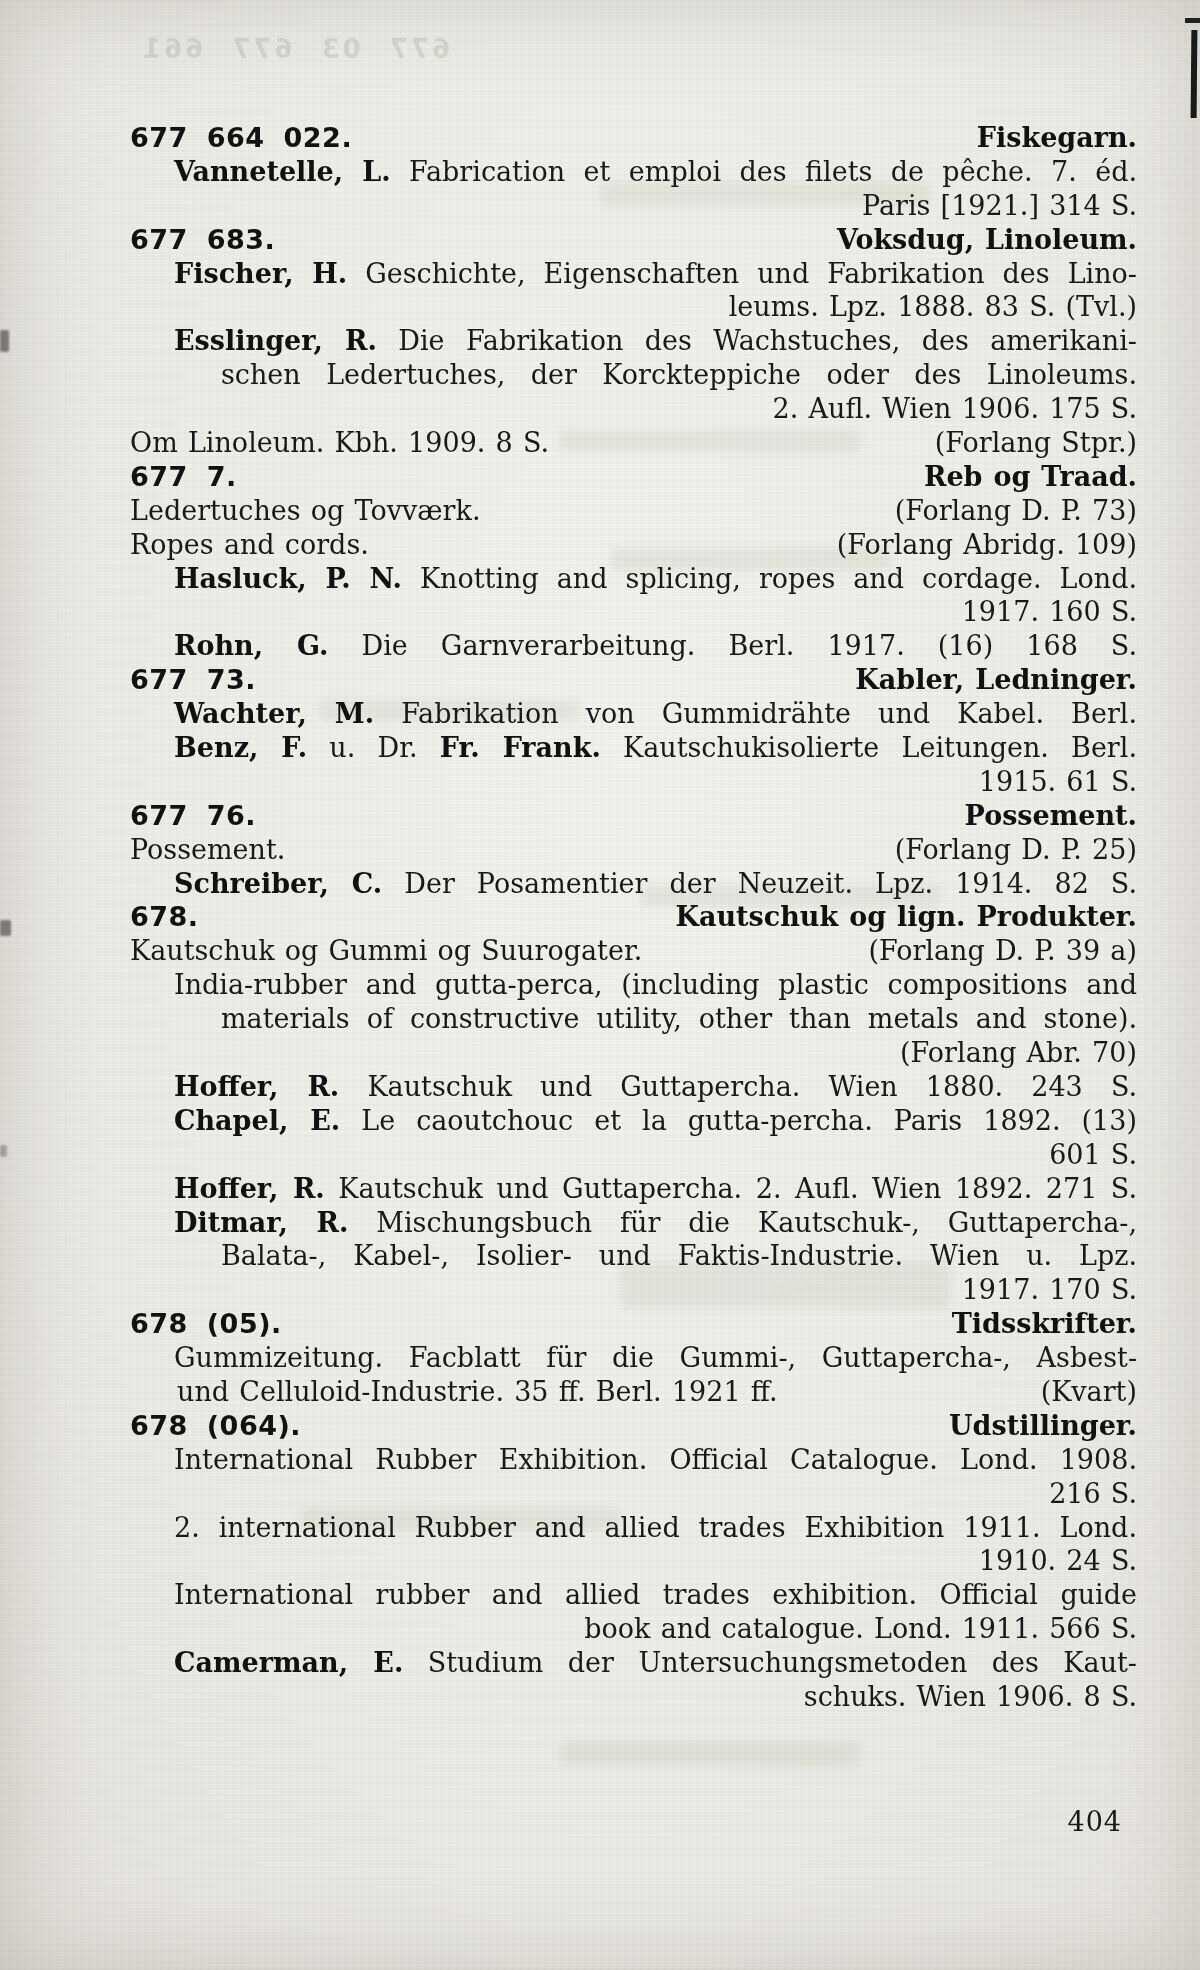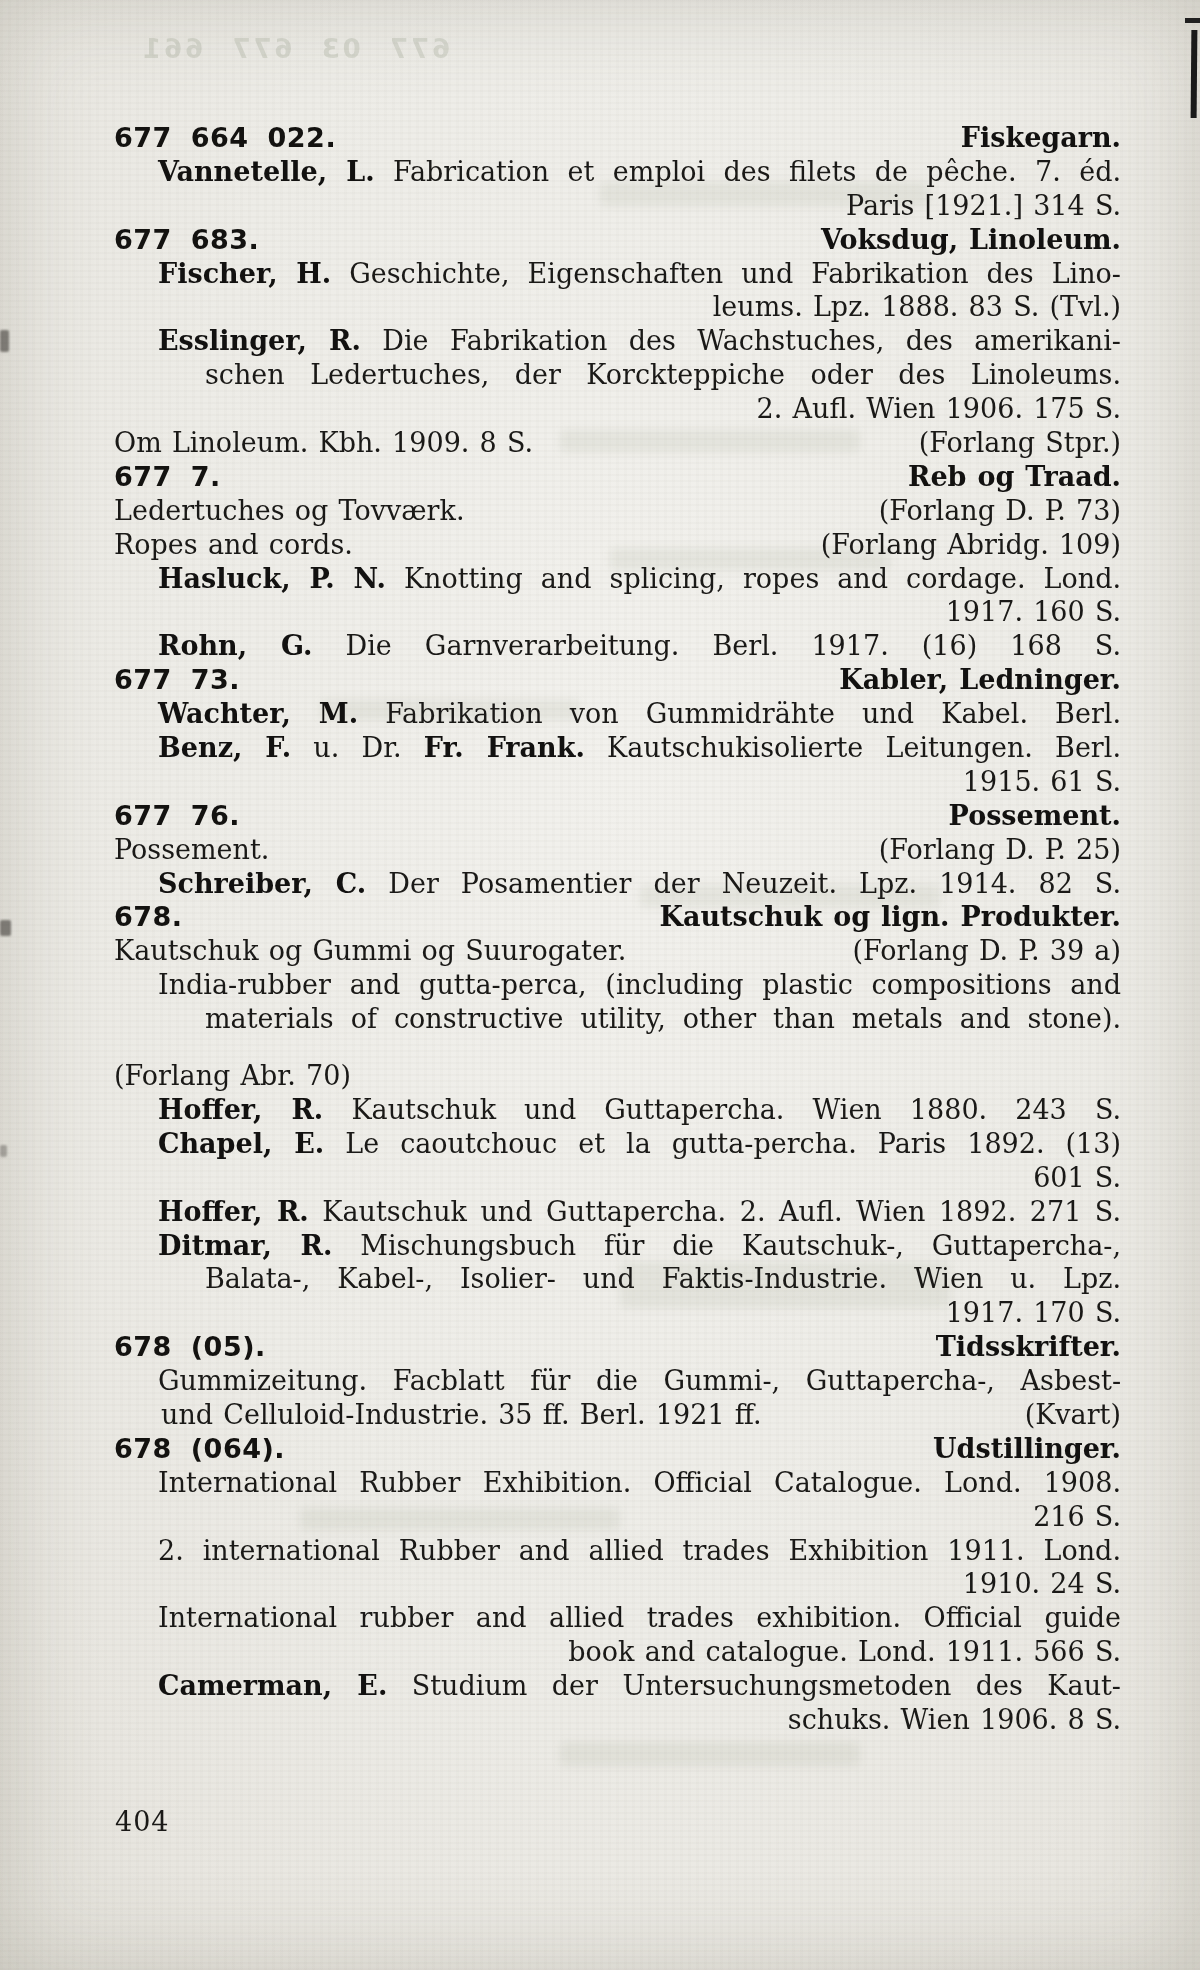--- a/index.html
+++ b/index.html
@@ -13,37 +13,37 @@
     font-family:"DejaVu Serif", serif;
     color:#1a1917;
   }
   .grain{
     position:absolute; inset:0; pointer-events:none;
     background-image:
       repeating-linear-gradient(0deg, rgba(115,110,95,0.030) 0 2px, transparent 2px 6px),
       repeating-linear-gradient(90deg, rgba(115,110,95,0.022) 0 3px, transparent 3px 8px);
   }
   .text-block{
-    position:absolute; left:114px; top:121px; width:1007px;
+    position:absolute; left:130px; top:121px; width:1007px;
     word-spacing:0.10em;
   }
   .line{ height:33.9px; line-height:33.9px; font-size:27px; }
   .line.just{ text-align:justify; text-align-last:justify;margin-left:44px; }
   .line.pair{ display:flex; justify-content:space-between; }
-  .line.rightonly{ display:flex; justify-content:flex-start;margin-top:23px; }
+  .line.rightonly{ display:flex; justify-content:flex-end; }
   .line.ind{ padding-left:47px;text-align:right; }
   .num{
     font-family:"DejaVu Sans", sans-serif; font-weight:700;
     letter-spacing:0.5px; word-spacing:9px; color:#131210;
   }
   .b{ font-weight:700; color:#121110; }
   .title{ font-weight:700; color:#121110; }
   .page-number{
     position:absolute; left:115px; width:1007px; top:1806px;
-    text-align:left; font-size:27px; letter-spacing:1px;
+    text-align:right; font-size:27px; letter-spacing:1px;
   }
   .ghost-header{
     position:absolute; left:140px; top:34px;
     transform:scaleX(-1);
     font-family:"DejaVu Sans", sans-serif; font-weight:700; font-size:26px;
     letter-spacing:3px; word-spacing:14px;
     color:rgba(120,132,104,0.20); filter:blur(0.6px);
   }
   .smudge{
     position:absolute; pointer-events:none;

